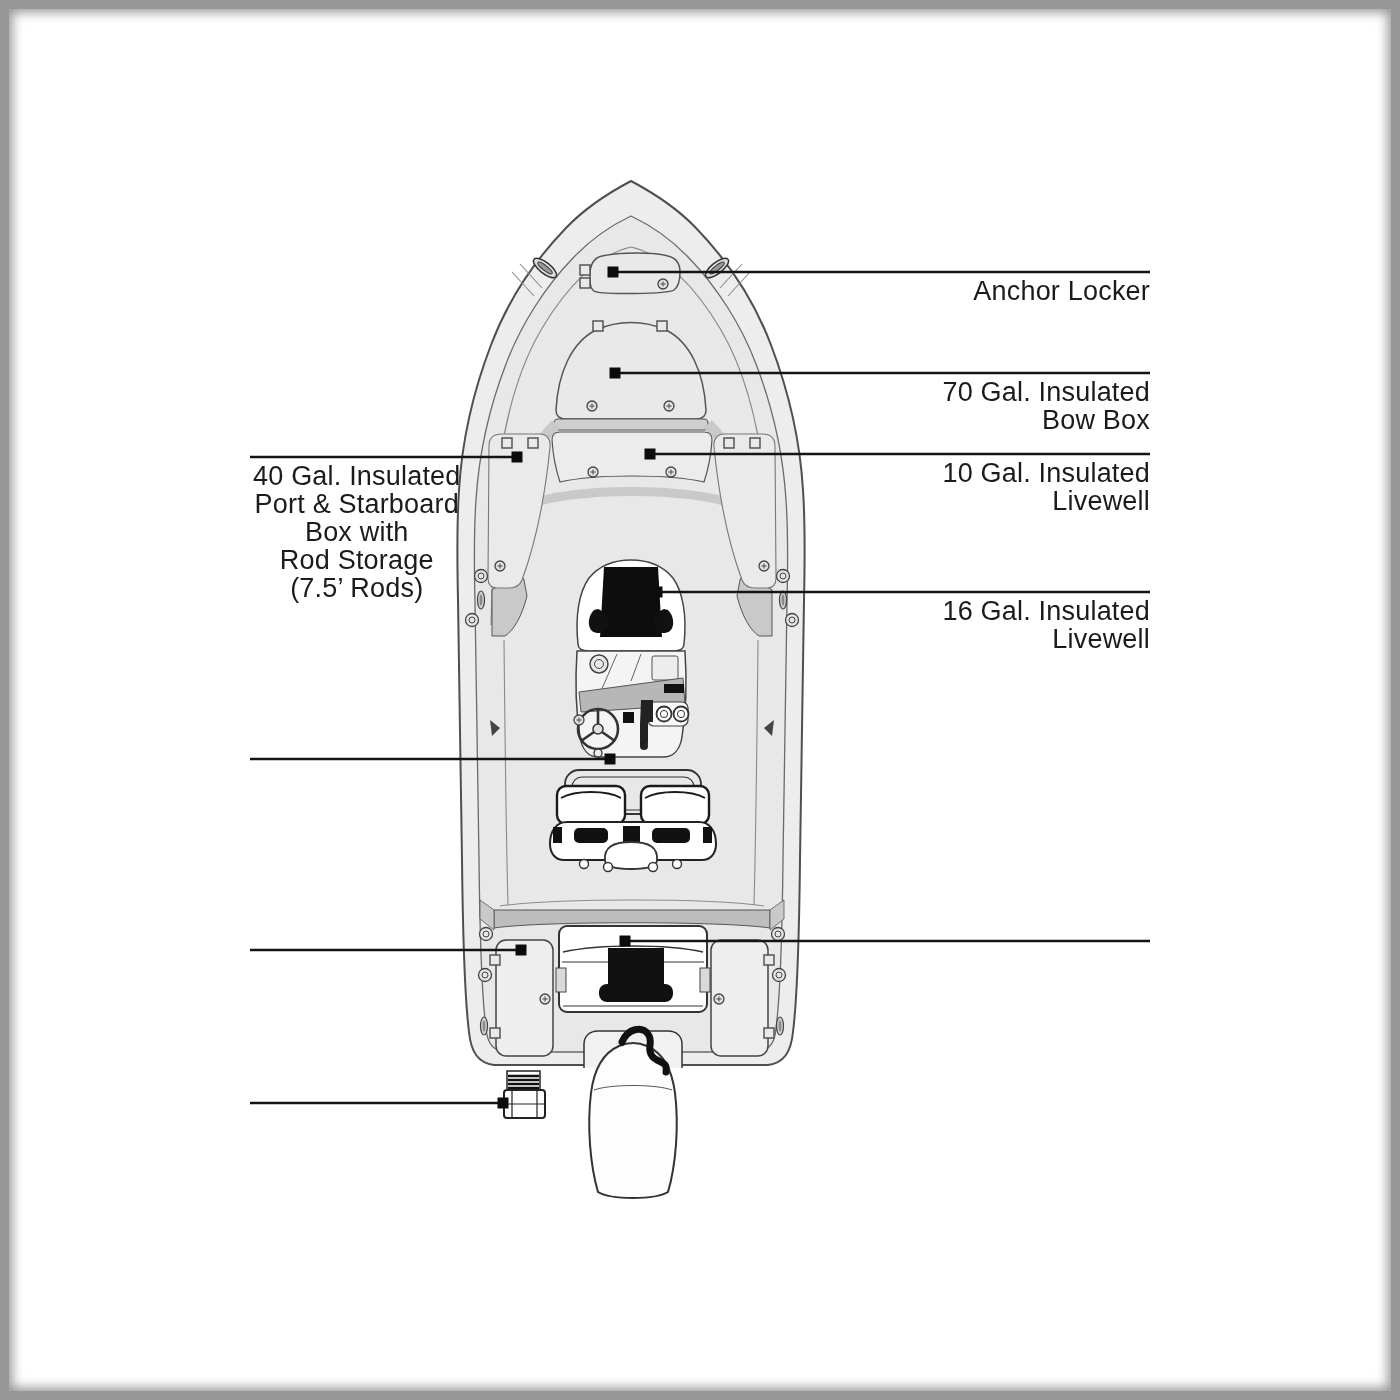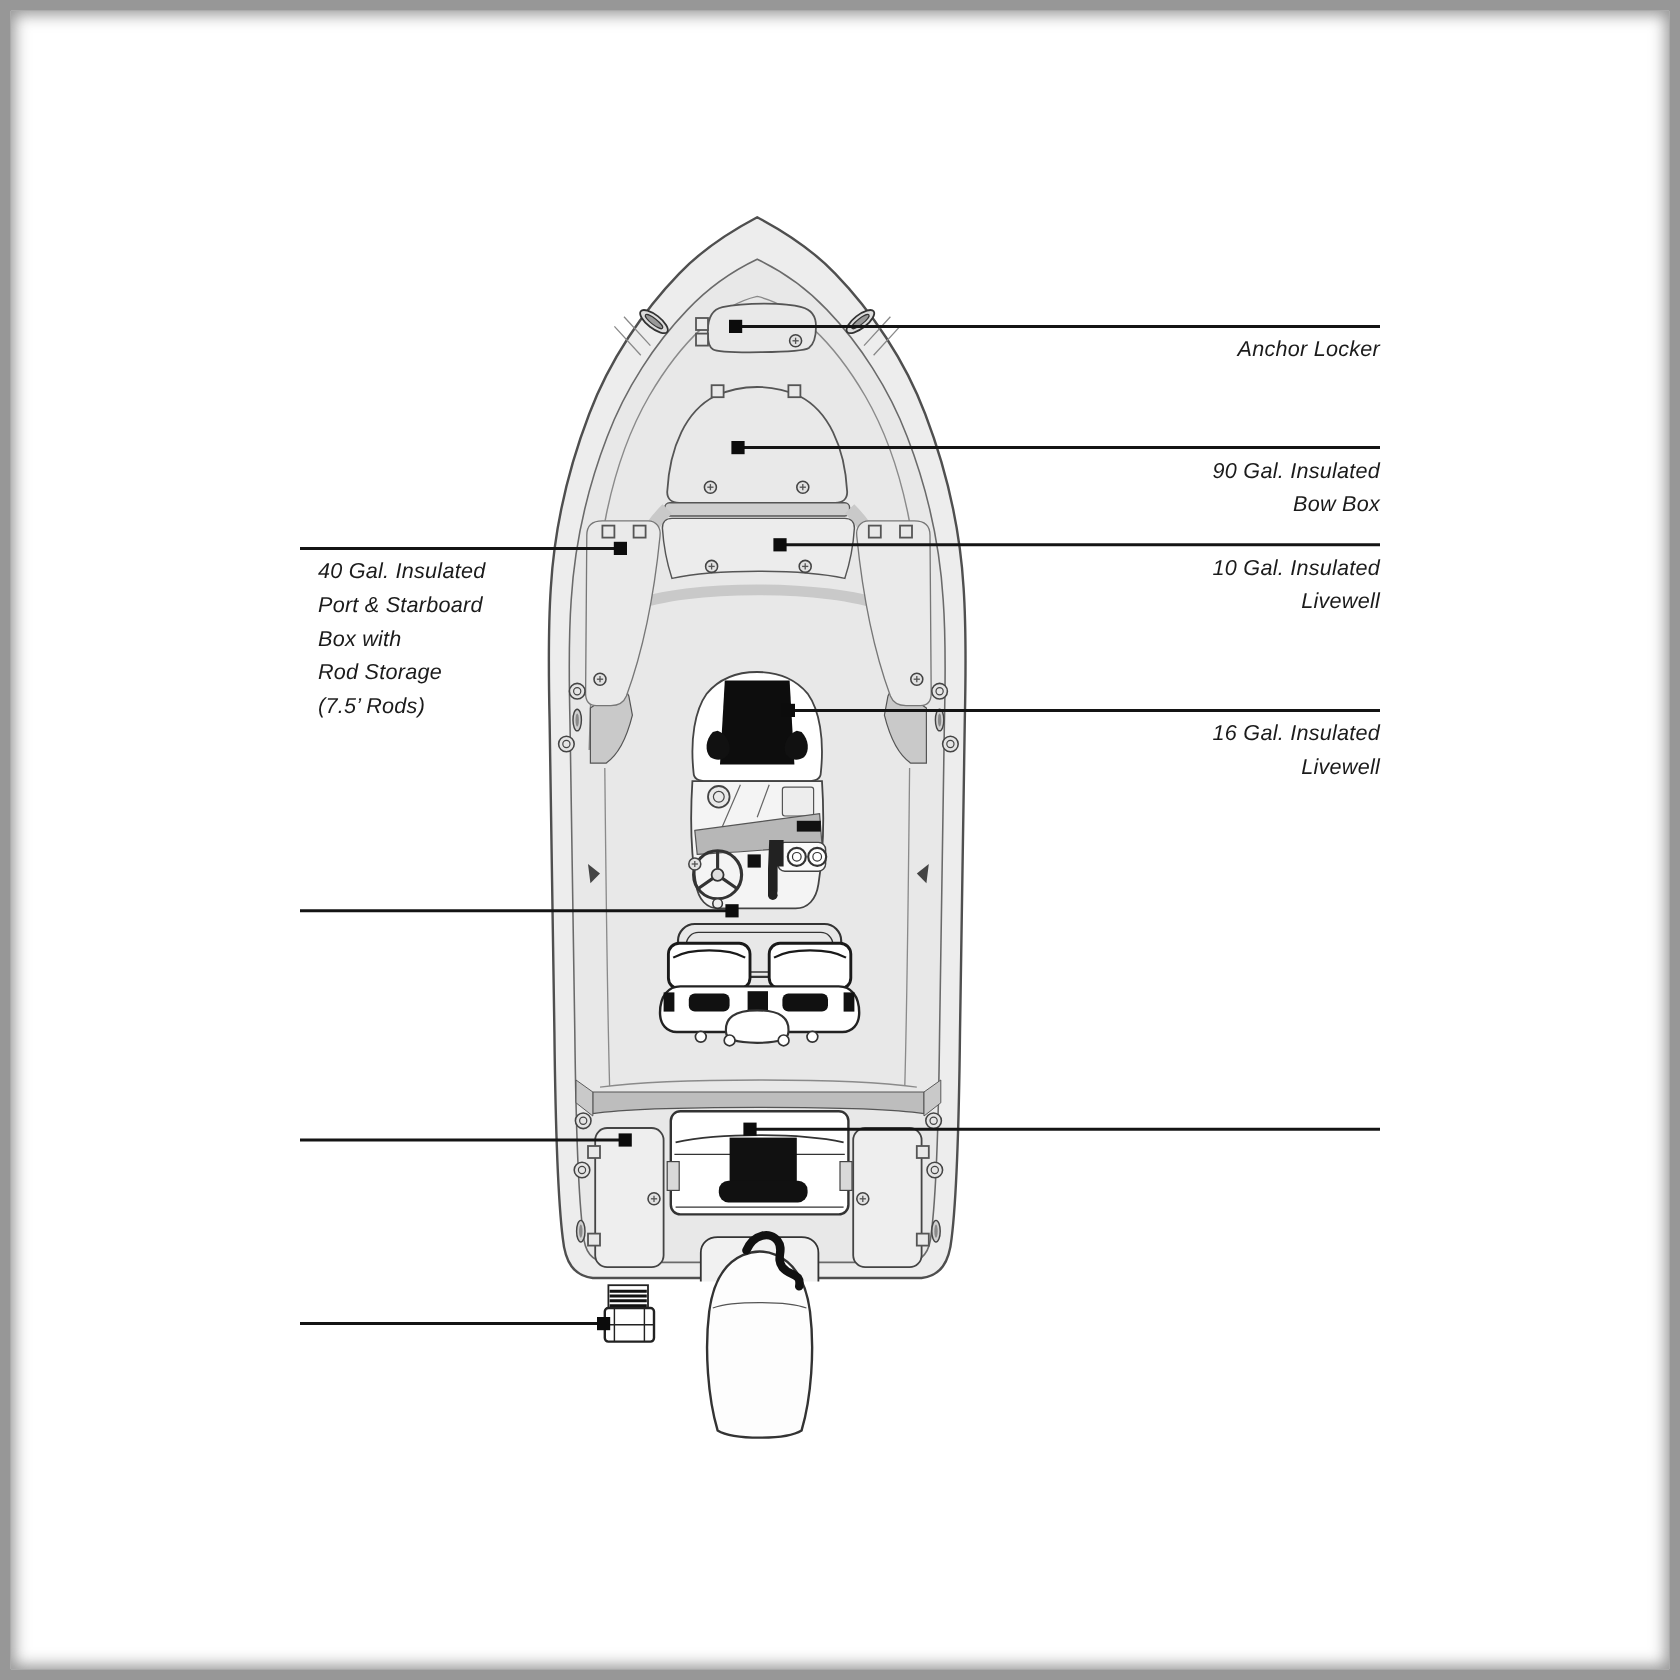--- a/index.html
+++ b/index.html
@@ -2,23 +2,23 @@
 <html><head>
 <meta charset="utf-8">
 <style>
   html,body{margin:0;padding:0;background:#fff;}
   .stage{position:relative;width:1400px;height:1400px;background:#ffffff;overflow:hidden;
          font-family:"Liberation Sans",sans-serif;}
   .frame{position:absolute;inset:0;border:9px solid #979797;
          box-shadow:inset 0 0 12px 3px rgba(128,128,128,.85);
          pointer-events:none;z-index:6;}
   svg.boat{position:absolute;left:0;top:0;z-index:1;}
-  .callout{position:absolute;z-index:3;font-size:18px;line-height:28px;letter-spacing:.2px;
-           color:#1b1b1b;white-space:pre-line;font-style:italic;}
-  .callout.left{left:253px;text-align:left;margin-left:12px;}
+  .callout{position:absolute;z-index:3;font-size:27px;line-height:28px;letter-spacing:.2px;
+           color:#1b1b1b;white-space:pre-line;}
+  .callout.left{left:253px;text-align:center;}
   .callout.right{right:250px;text-align:right;}
 </style>
 </head>
 <body>
 
 <div class="stage">
   <div class="frame"></div>
 
   <svg class="boat" width="1400" height="1400" viewBox="0 0 1400 1400">
     <defs>
@@ -264,19 +264,19 @@
     </g>
   </svg>
 
   <div class="callout left" style="top:462px">40 Gal. Insulated
 Port &amp; Starboard
 Box with
 Rod Storage
 (7.5’ Rods)</div>
 
   <div class="callout right" style="top:277px">Anchor Locker</div>
-  <div class="callout right" style="top:378px">90 Gal. Insulated
+  <div class="callout right" style="top:378px">70 Gal. Insulated
 Bow Box</div>
   <div class="callout right" style="top:459px">10 Gal. Insulated
 Livewell</div>
   <div class="callout right" style="top:597px">16 Gal. Insulated
 Livewell</div>
 </div>
 
 </body></html>

